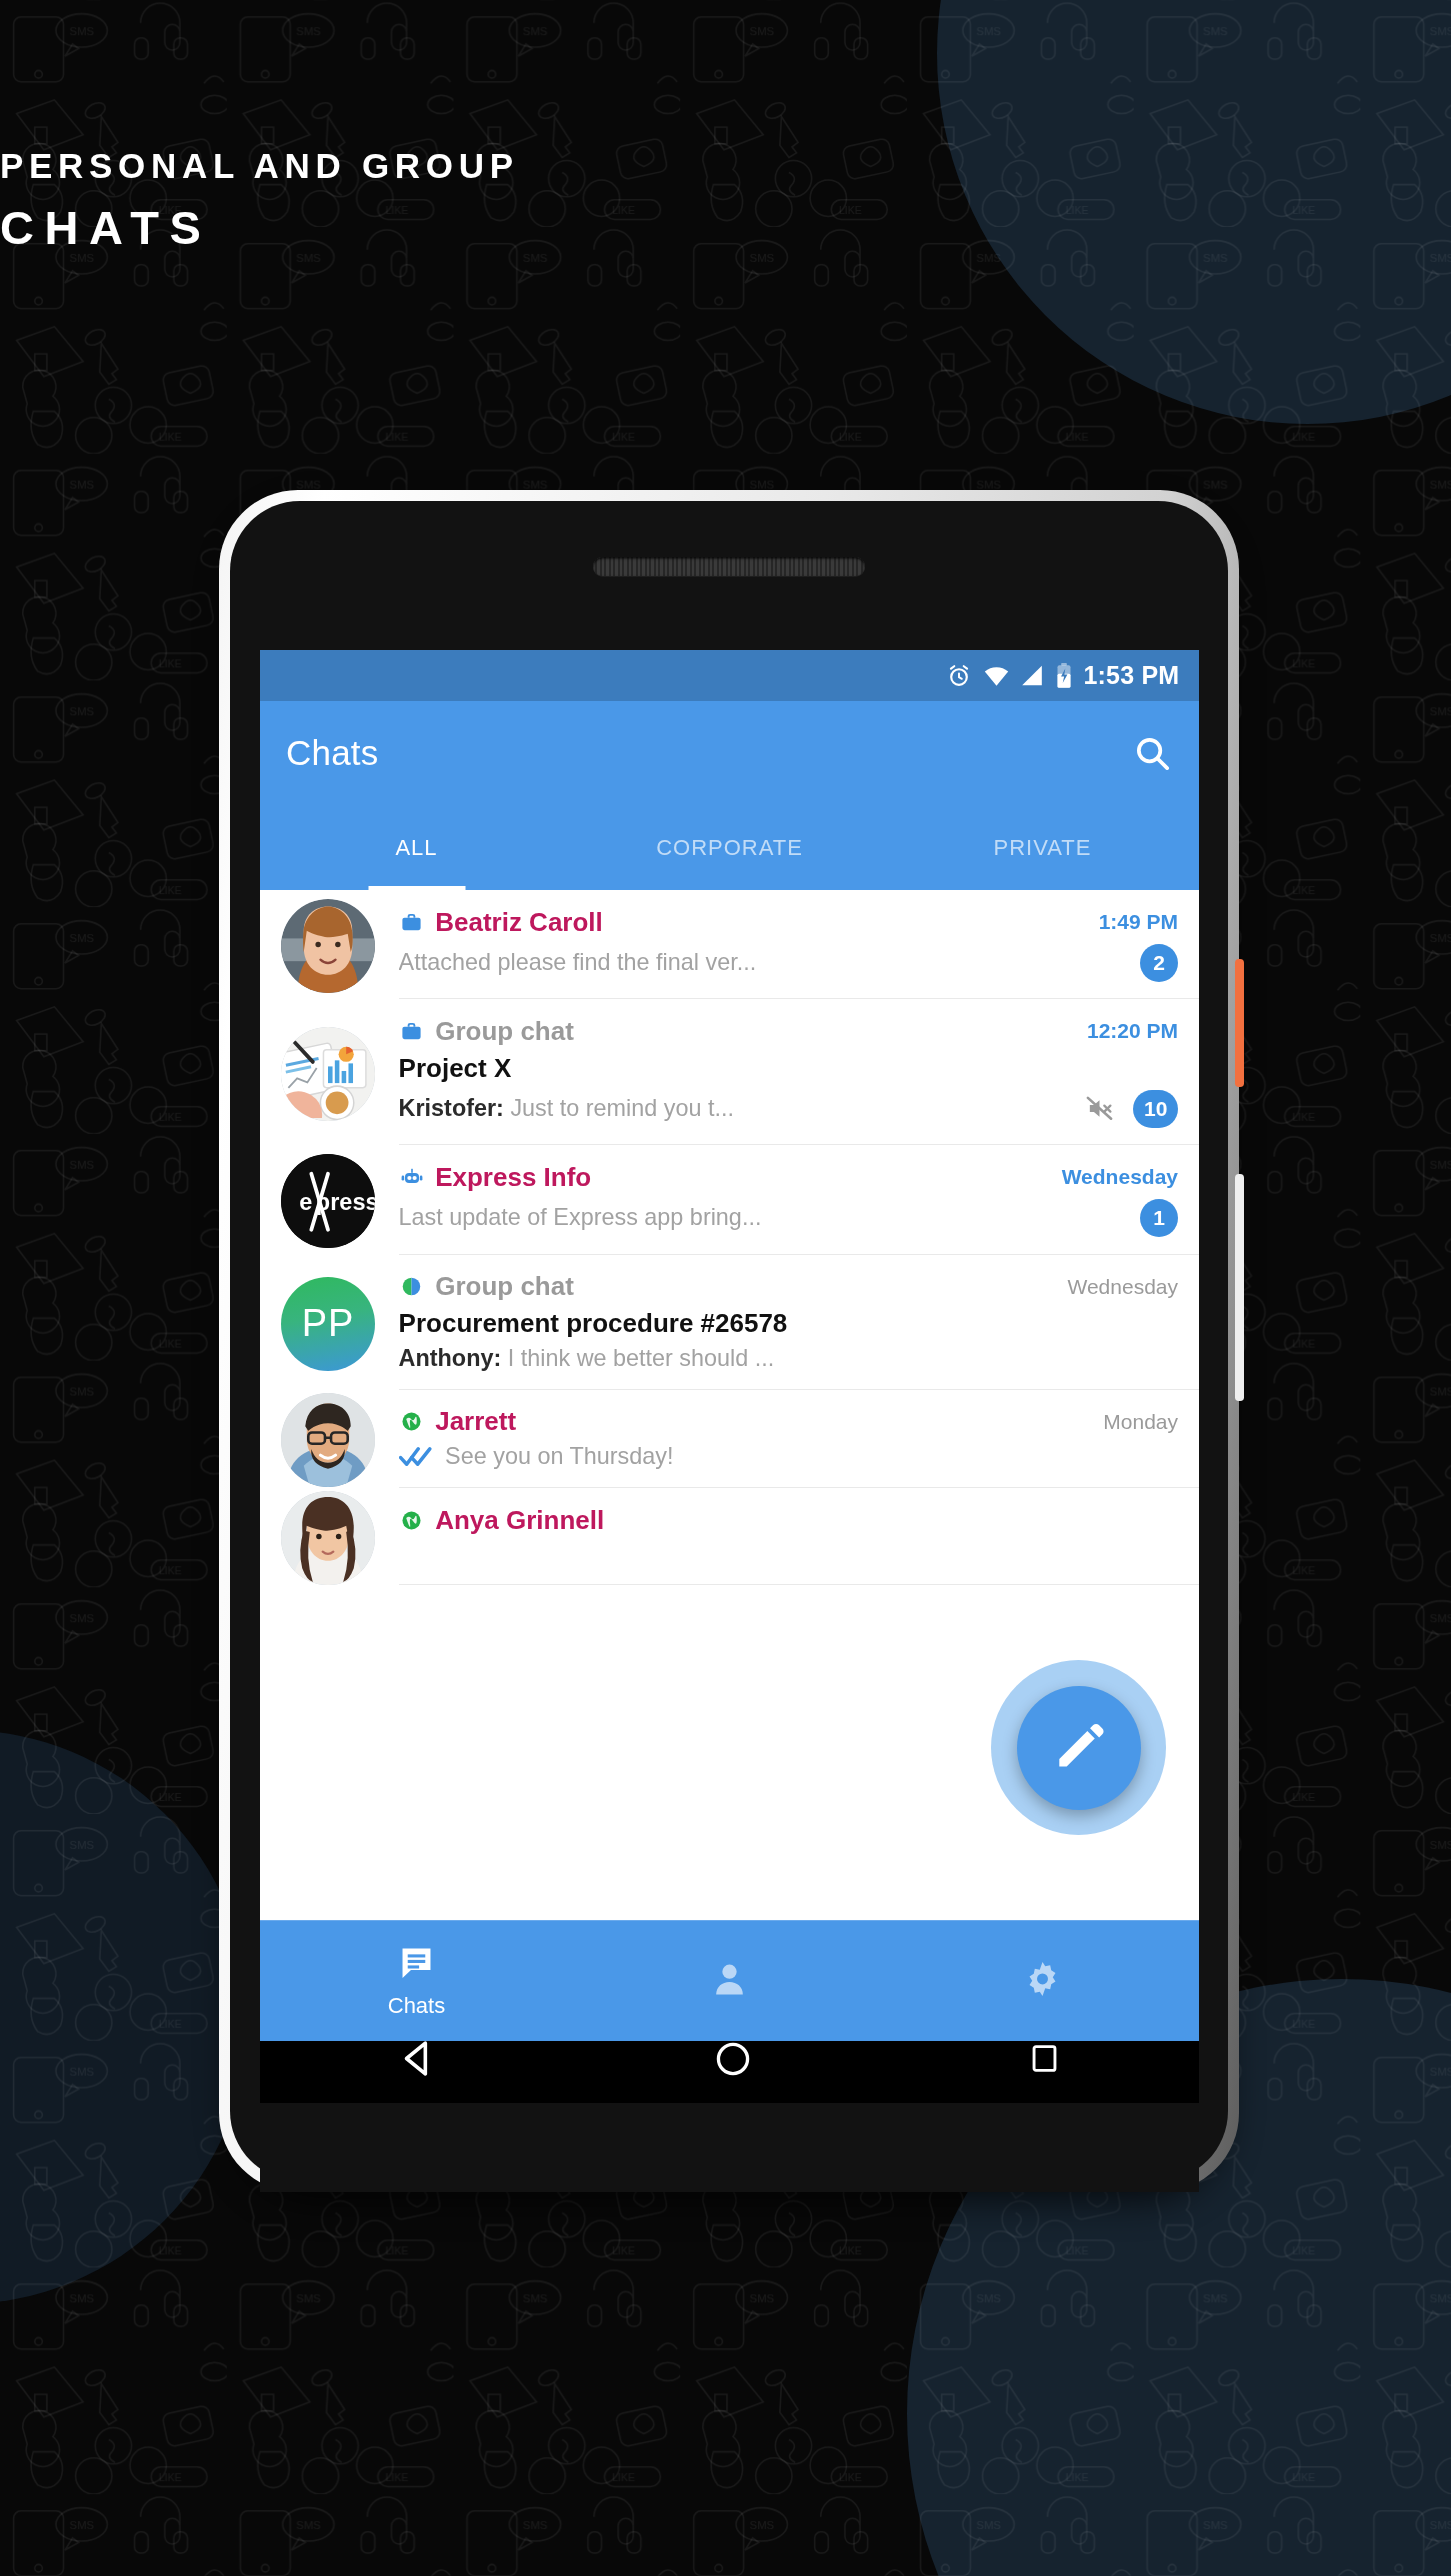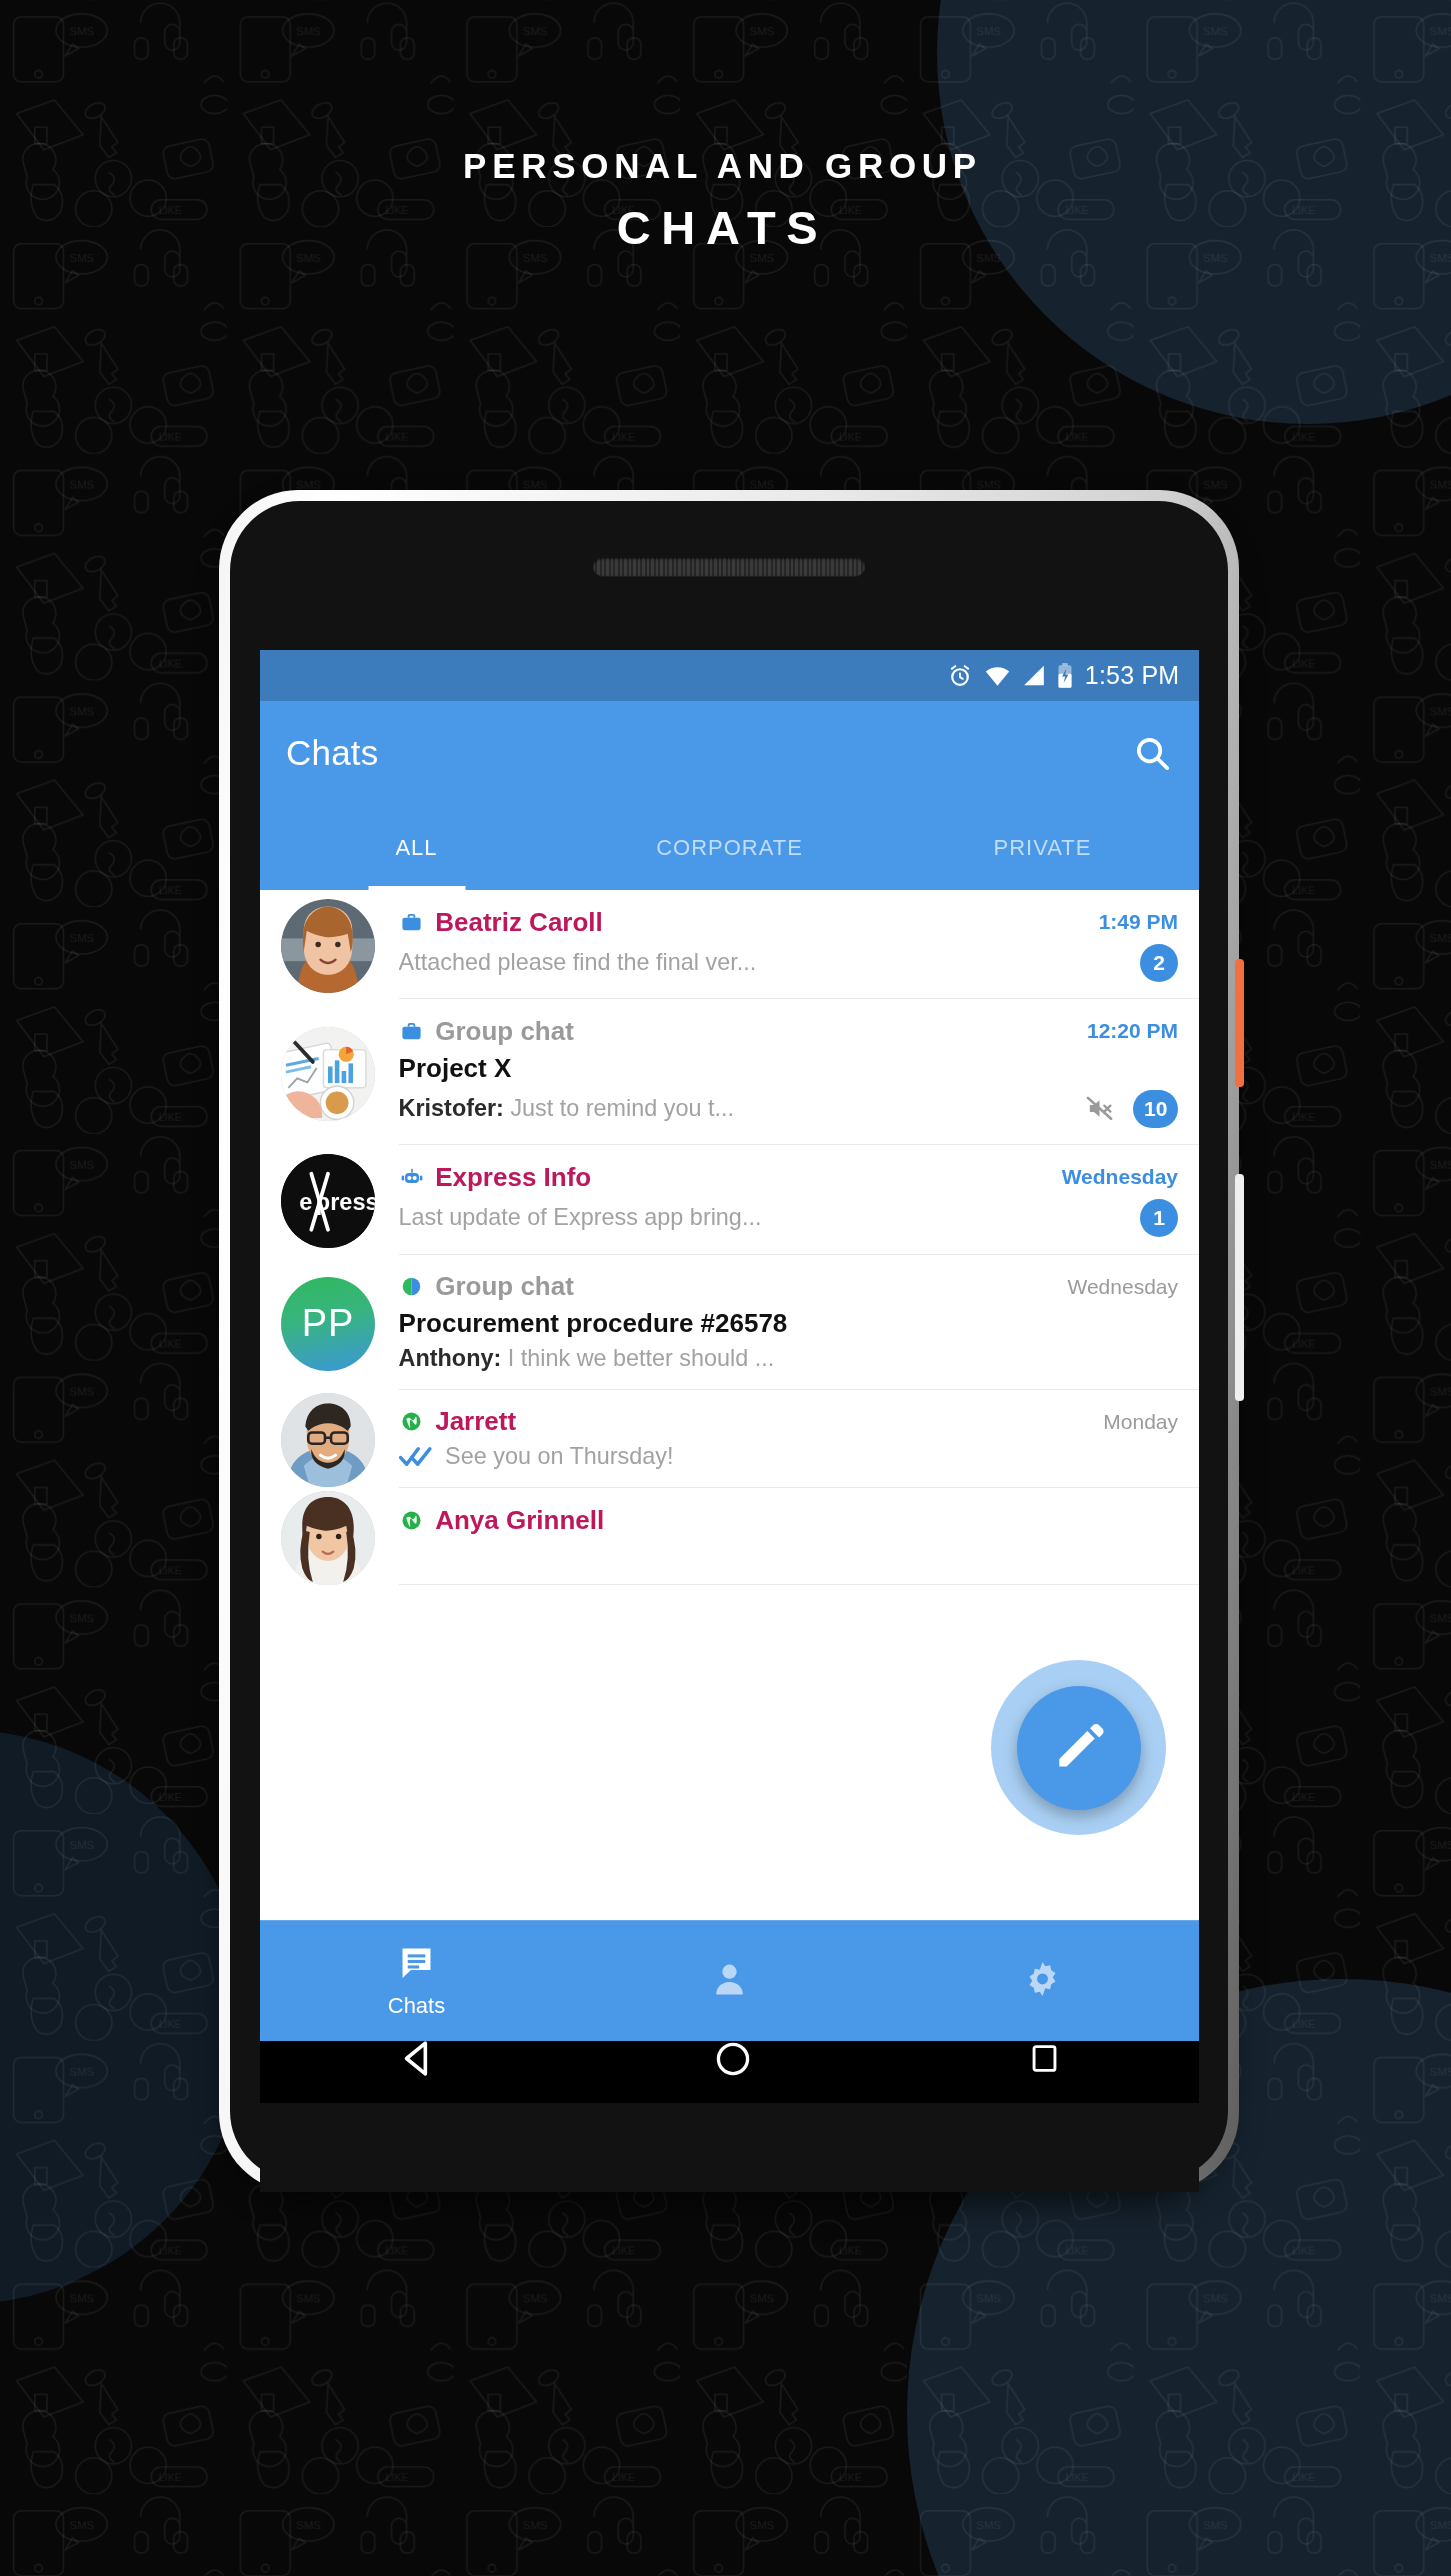--- a/index.html
+++ b/index.html
@@ -28,21 +28,21 @@
     border-radius: 50%;
     background: #16232f;
   }
   .blob.tr { width: 741px; height: 741px; right: -227px; top: -317px; }
   .blob.br { width: 869px; height: 869px; right: -325px; bottom: -272px; }
   .blob.bl { width: 574px; height: 574px; left: -325px; bottom: 272px; background:#111b25; }
 
   
   .headline {
     position: absolute; left: 0; right: 6px; top: 148px;
-    text-align: center;
+    text-align: left;
     z-index: 6;
   }
   .headline .l1 {
     color: #ffffff;
     font-size: 35px;
     font-weight: 700;
     letter-spacing: 5.7px;
     line-height: 1;
   }
   .headline .l2 {
@@ -119,21 +119,21 @@
   .statusbar {
     height: 51px;
     background: #3c7cbd;
     display: flex; align-items: center; justify-content: flex-end;
     padding-right: 19.7px;
     gap: 10.6px;
     flex: 0 0 auto;
   }
   .statusbar .sicon { display:flex; align-items:center; }
   .statusbar .clock {
-    color:#fff; font-size: 25px; font-weight: 400; letter-spacing:0.2px;
+    color:#fff; font-size: 25px; font-weight: 700; letter-spacing:0.2px;
     margin-left: 0;
   }
 
   
   .appbar {
     background: #4a98e8;
     flex: 0 0 auto;
     padding: 0 26px;
     height: 104px;
     display:flex; align-items:center; justify-content: space-between;

